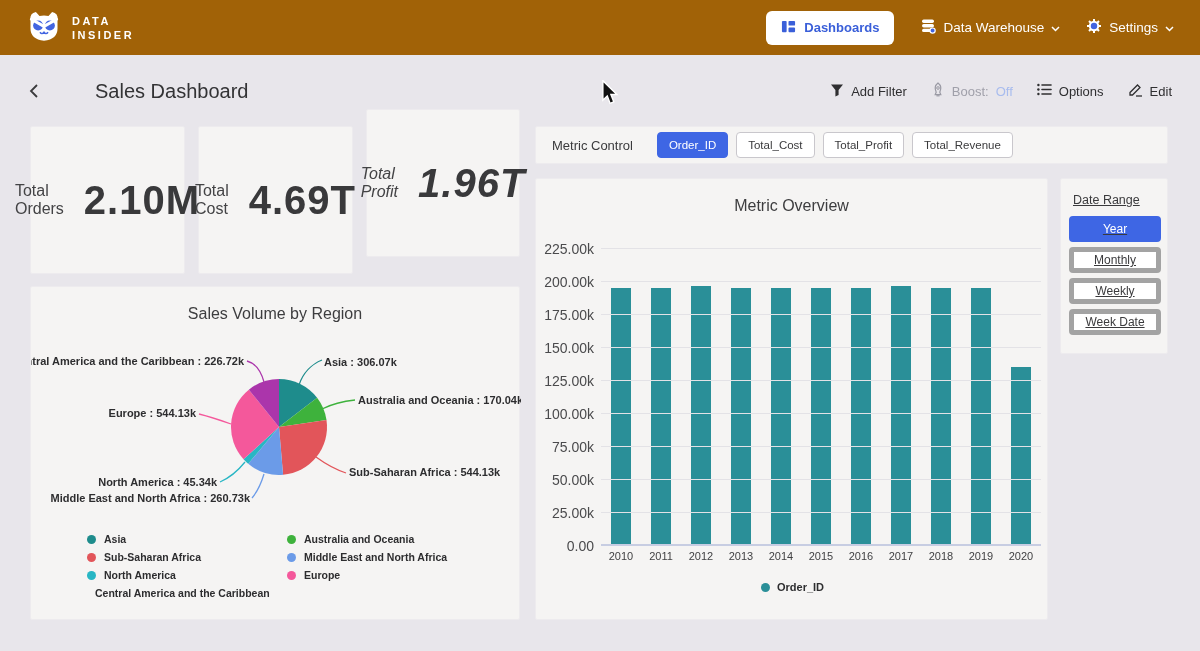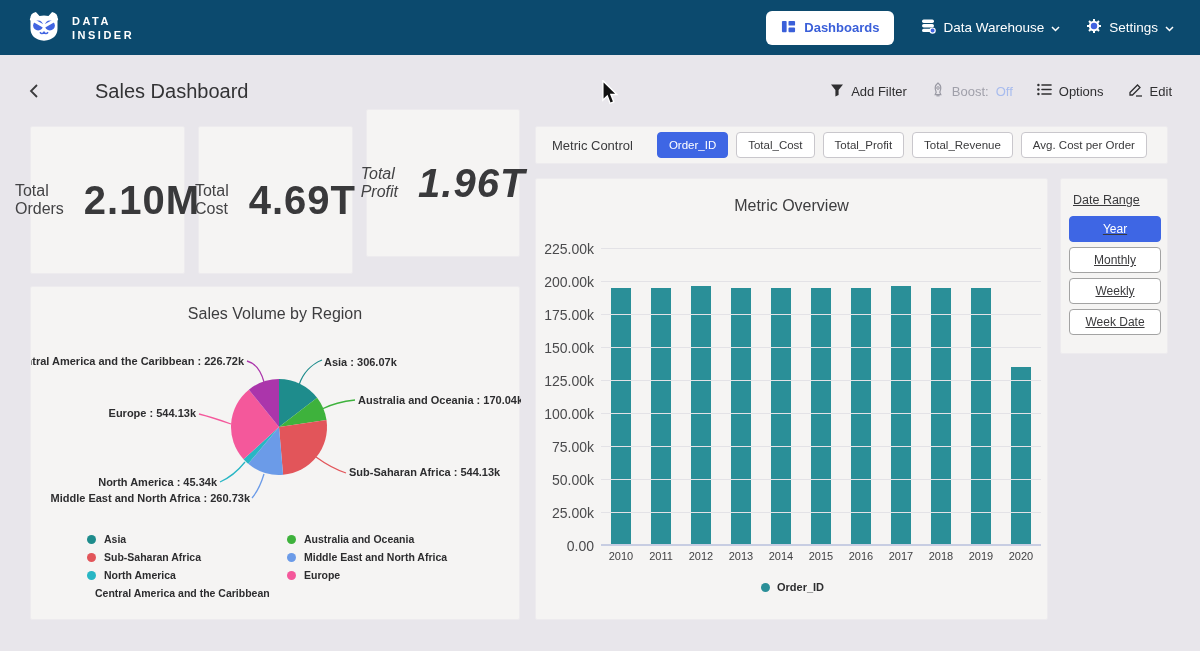--- a/index.html
+++ b/index.html
@@ -1,20 +1,20 @@
 <!DOCTYPE html>
 <html><head>
 <meta charset="utf-8">
 <style>
   * { margin:0; padding:0; box-sizing:border-box; }
   html,body { width:1200px; height:651px; overflow:hidden; }
   body { font-family:"Liberation Sans", sans-serif; background:#e8e6eb; position:relative; color:#3a3a3c; }
 
   
-  .navbar { position:absolute; left:0; top:0; width:1200px; height:55px; background:#0c4a6e; display:flex; align-items:center; justify-content:space-between; padding:0 26px; }
+  .navbar { position:absolute; left:0; top:0; width:1200px; height:55px; background:#a16207; display:flex; align-items:center; justify-content:space-between; padding:0 26px; }
   .brand { display:flex; align-items:center; gap:10px; }
   .brand-text { color:#fff; font-size:11px; font-weight:700; letter-spacing:2.5px; line-height:14px; }
   .nav-right { display:flex; align-items:center; gap:26px; }
   .nav-pill { display:flex; align-items:center; gap:8px; background:#fff; color:#3a5fd9; font-size:13px; font-weight:700; border:none; border-radius:6px; padding:8px 15px; cursor:pointer; }
   .nav-item { display:flex; align-items:center; gap:7px; color:#fff; font-size:13.5px; font-weight:500; background:none; border:none; cursor:pointer; }
 
   
   .header-row { position:absolute; left:0; top:68px; width:1200px; height:46px; display:flex; align-items:center; justify-content:space-between; padding:0 28px; }
   .header-left { display:flex; align-items:center; gap:16px; }
   .page-title { font-size:20px; font-weight:500; color:#333335;margin-left:39px; }
@@ -31,21 +31,21 @@
 
   
   .metric-bar { display:flex; align-items:center; padding-left:16px; gap:10px; }
   .metric-label { font-size:13px; color:#3a3a3c; margin-right:14px; }
   .pill-btn { font-family:"Liberation Sans",sans-serif; font-size:11.5px; color:#3a3a3c; background:#fff; border:1px solid #c9c7cc; border-radius:4px; padding:6px 11px; cursor:pointer; }
   .pill-btn.selected { background:#3e66e4; border-color:#3e66e4; color:#fff; }
 
   
   .date-panel { padding:12px 8px; }
   .date-label { font-size:12.5px; color:#3a3a3c; margin:2px 0 9px 4px; }
-  .dr-btn { display:block; width:92px; height:26px; margin:0 auto 5px auto; font-family:"Liberation Sans",sans-serif; font-size:12px; color:#3a3a3c; background:#fff; border:1px solid #a3a3a3; border-radius:4px; cursor:pointer; }
+  .dr-btn { display:block; width:92px; height:26px; margin:0 auto 5px auto; font-family:"Liberation Sans",sans-serif; font-size:12px; color:#3a3a3c; background:#fff; border:5px solid #a3a3a3; border-radius:4px; cursor:pointer; }
   .dr-btn.selected { background:#3e66e4; border-color:#3e66e4; color:#fff; }
 
   
   .chart-title { text-align:center; padding-top:18px; font-size:16px; color:#3d3d3f; }
   .bar-wrap { position:absolute; left:0; top:60px; width:513px; height:307px; }
   .y-labels { position:absolute; left:0; top:0; width:58px; height:100%; }
   .ytick { position:absolute; right:0; transform:translateY(50%); font-size:14px; color:#4a4a4c; }
   .plot { position:absolute; left:65px; top:0; width:440px; height:307px; }
   .gridline { position:absolute; left:0; width:100%; height:1px; background:#e3e2e6; }
   .gridline.baseline { background:#c7cde2; height:2px; }
@@ -211,21 +211,20 @@
   <div class="kpi-value">1.96T</div>
 </div>
 
 <div class="panel metric-bar" style="left:535px; top:126px; width:633px; height:38px;">
   <span class="metric-label">Metric Control</span>
   <div style="display:flex; gap:8px;" id="metric-buttons">
       <button class="pill-btn selected">Order_ID</button>
       <button class="pill-btn">Total_Cost</button>
       <button class="pill-btn">Total_Profit</button>
       <button class="pill-btn">Total_Revenue</button>
-      <button class="pill-btn">Avg. Cost per Order</button>
     </div>
 </div>
 
 <div class="panel" style="left:30px; top:286px; width:490px; height:334px;">
   <div class="chart-title">Sales Volume by Region</div>
   <svg class="pie-svg" width="490" height="200" viewBox="0 0 490 200">
     <g id="pie-slices">
         <path d="M248,82 L248.00,34.00 A48,48 0 0 1 286.10,52.81 Z" fill="#1e8c8c"></path>
         <path d="M248,82 L286.10,52.81 A48,48 0 0 1 295.50,75.10 Z" fill="#3eb23c"></path>
         <path d="M248,82 L295.50,75.10 A48,48 0 0 1 252.07,129.83 Z" fill="#e2555a"></path>

